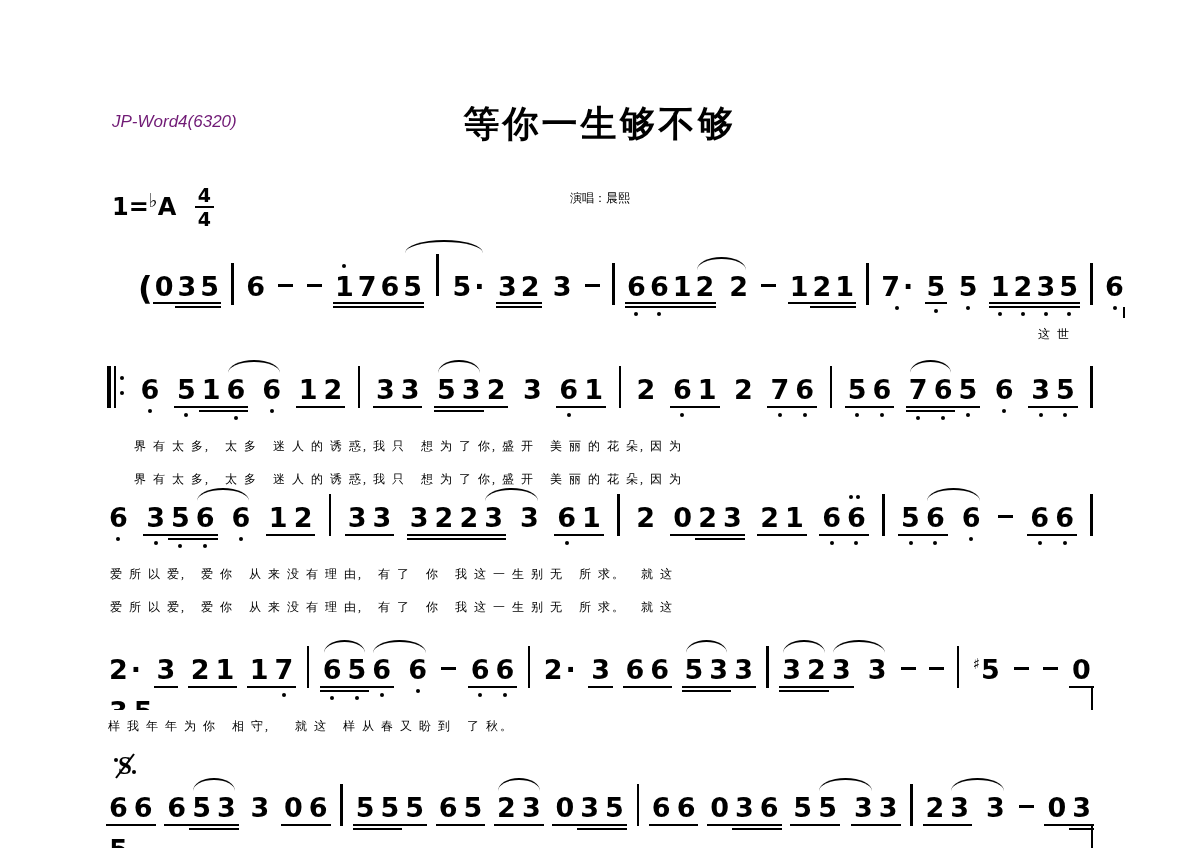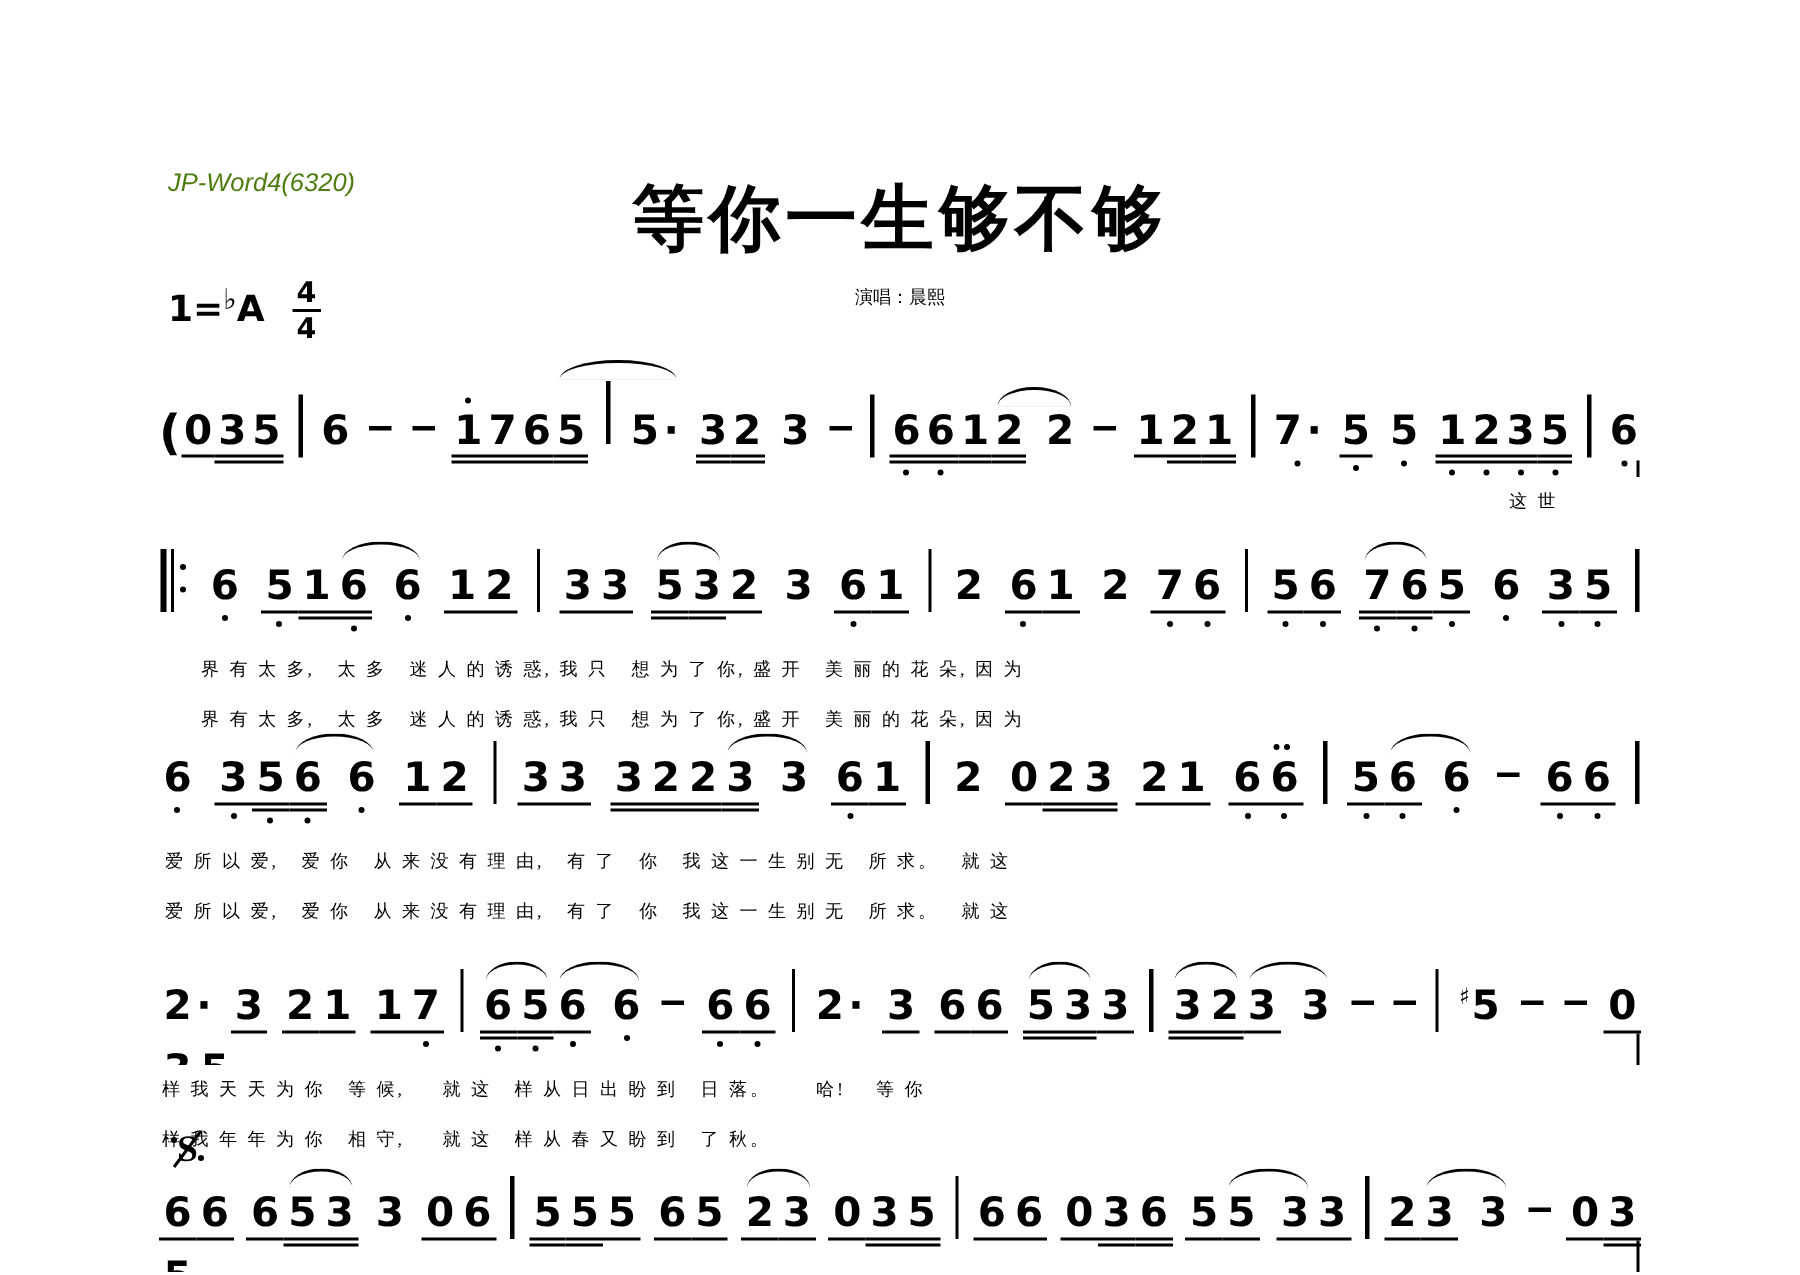--- a/index.html
+++ b/index.html
@@ -1,34 +1,34 @@
 <!DOCTYPE html>
 <html><head>
 <meta charset="utf-8">
 <style>
   html,body{margin:0;padding:0;background:#fff;}
   .page{position:relative;width:1200px;height:850px;background:#fff;color:#000;
         font-family:"DejaVu Sans",sans-serif;overflow:hidden;}
   .wm{position:absolute;left:112px;top:112px;font-family:"Liberation Sans",sans-serif;
-      font-style:italic;font-size:17px;color:#4d7c0f;}
-  .title{position:absolute;left:0;right:0;top:114px;text-align:center;
-         font-family:"Liberation Serif",serif;font-weight:900;font-size:48px;letter-spacing:3px;}
+      font-style:italic;font-size:17px;color:#701a75;}
+  .title{position:absolute;left:0;right:0;top:100px;text-align:center;
+         font-family:"Liberation Serif",serif;font-weight:900;font-size:36px;letter-spacing:3px;}
   .singer{position:absolute;left:0;right:0;top:190px;text-align:center;
           font-family:"Liberation Serif",serif;font-size:12px;}
   .credits{position:absolute;right:108px;top:142px;text-align:right;
            font-family:"Liberation Serif",serif;font-size:19px;line-height:29px;}
   .keysig{position:absolute;left:112px;top:186px;font-weight:bold;font-size:24px;}
   .keysig .flat{font-size:19px;vertical-align:8px;font-weight:bold;}
   .frac{display:inline-block;vertical-align:-11px;margin-left:10px;text-align:center;
         font-size:19px;font-weight:bold;}
   .fn{display:block;line-height:1;border-bottom:2px solid #000;padding:0 3px 1px;}
   .fn2{display:block;line-height:1;padding-top:2px;}
 
   .line{position:absolute;left:106px;width:988px;}
-  .l1{top:238px;} .l2{top:350px;} .l3{top:478px;} .l4{top:630px;} .l5{top:768px;}
+  .l1{top:238px;margin-left:32px;} .l2{top:350px;} .l3{top:478px;} .l4{top:630px;} .l5{top:768px;}
   .notes{position:relative;padding-top:16px;height:64px;overflow:hidden;
          text-align:justify;font-size:27px;white-space:normal;}
   .notes::after{content:"";display:inline-block;width:100%;height:0;}
 
   .nt{position:relative;display:inline-block;font-weight:bold;font-size:27px;
       line-height:1.15;padding:0 3px;}
   .l1 .nt{padding:0 2px;}
   .u1,.u2{border-bottom:2.5px solid #000;padding-bottom:1px;}
   .u2::after{content:"";position:absolute;left:0;right:0;bottom:-6px;height:2.5px;background:#000;}
   .da,.db,.tr,.rd{position:absolute;width:4px;height:4px;border-radius:50%;background:#000;}
@@ -129,21 +129,20 @@
             <span class="nt u2">5</span>
             <span class="nt u2">3</span>
           </span><span class="nt u1">3</span> <span class="bar"></span> <span class="slur">
             <span class="nt u2">3</span>
             <span class="nt u2">2</span>
           </span><span class="slur">
             <span class="nt u1">3</span>
             <span class="isp"></span>
             <span class="nt">3</span>
           </span> <span class="dash"></span> <span class="dash"></span> <span class="bar"></span> <span class="nt"><span class="shp">♯</span>5</span> <span class="dash"></span> <span class="dash"></span> <span class="nt u1">0</span><span class="nt u2">3</span><span class="nt u2">5</span> <span class="bar"></span></div>
-        <div class="lyr">样 我 天 天 为 你   等 候,     就 这   样 从 日 出 盼 到   日 落。      哈!    等 你</div>
         <div class="lyr">样 我 年 年 为 你   相 守,     就 这   样 从 春 又 盼 到   了 秋。</div>
       </div>
       <div class="line l5">
         <span class="segno"><svg width="26" height="30" viewBox="0 0 26 30">
             <line x1="4" y1="27" x2="22" y2="3" stroke="#000" stroke-width="2"></line>
             <text x="13" y="23" text-anchor="middle" font-family="Liberation Serif, serif" font-size="25" font-weight="bold">S</text>
             <circle cx="4" cy="9" r="2"></circle>
             <circle cx="22" cy="21" r="2"></circle>
           </svg></span>
         <div class="notes"><span class="nt u1">6</span><span class="nt u1">6</span> <span class="nt u1">6</span><span class="slur">

